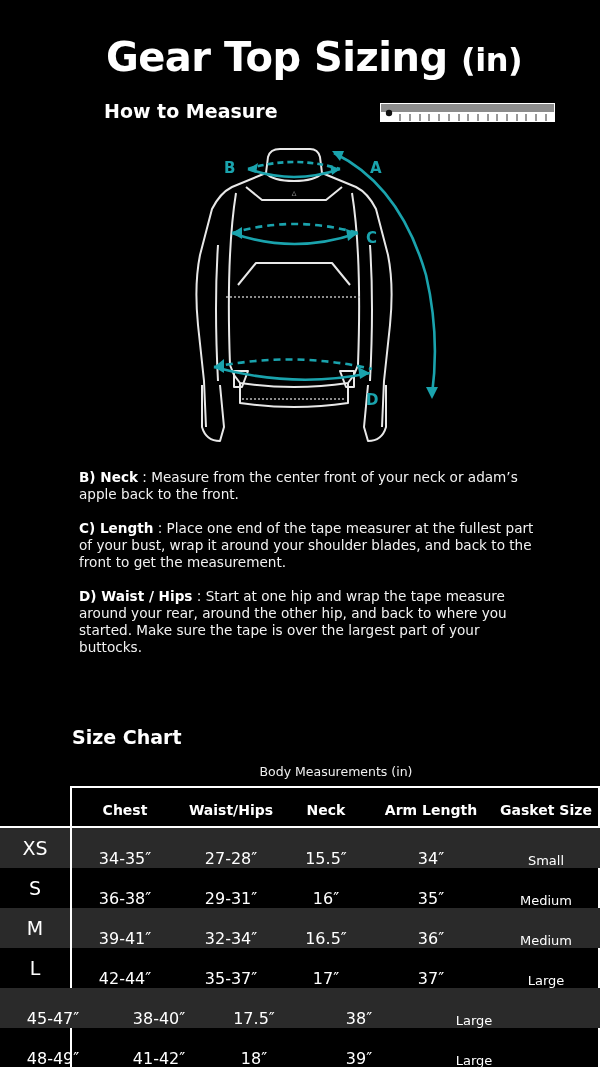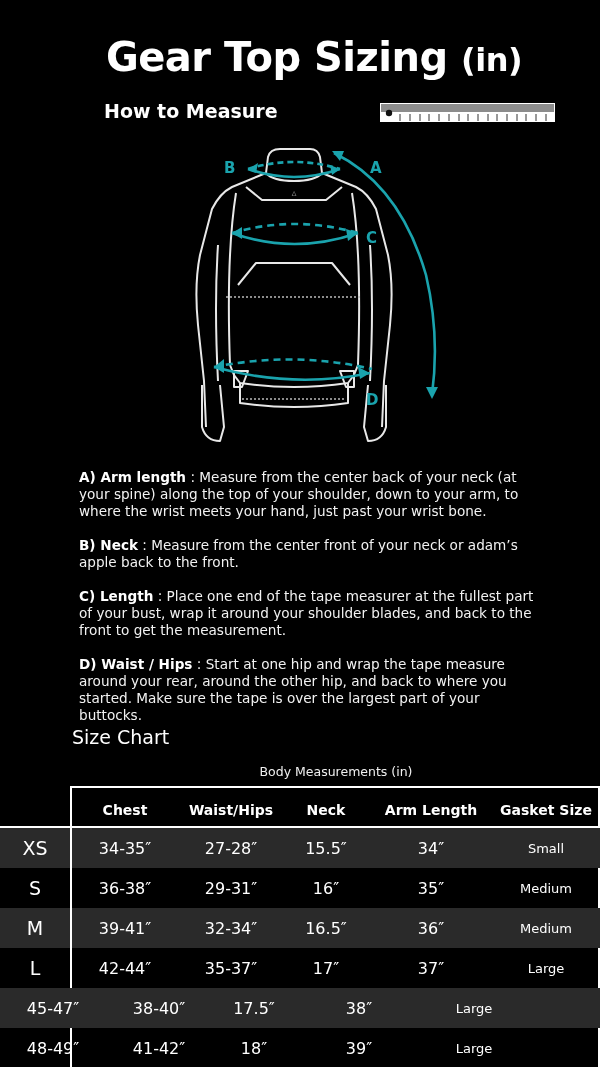--- a/index.html
+++ b/index.html
@@ -20,39 +20,39 @@
   .jacket { position: absolute; top: 145px; left: 190px; width: 270px; height: 310px; }
 
   .instructions {
     position: absolute; top: 469px; left: 79px; width: 460px;
     font-size: 13.6px; line-height: 17px; color: #f2f2f2;
   }
   .instructions p { margin-bottom: 17px; }
   .instructions b { font-weight: bold; color: #fff; }
 
   .size-heading {
-    position: absolute; top: 726px; left: 72px; font-size: 19px; font-weight: normal;
+    position: absolute; top: 726px; left: 72px; font-size: 19px; font-weight: bold;
   }
   .body-meas {
     position: absolute; top: 764px; left: 72px; width: 528px; text-align: center;
     font-size: 12.5px; color: #f0f0f0;
   }
 
   .table-frame {
     position: absolute; top: 786px; left: 70px; width: 530px; height: 281px;
     border: 2px solid #fff; border-bottom: none;
   }
   .hdr-row {
     position: absolute; top: 786px; left: 72px; width: 526px; height: 48px;
     display: flex; align-items: center;
   }
   .hdr-row div { font-size: 14px; font-weight: bold; text-align: center; }
 
   .rows { position: absolute; top: 826px; left: 0; width: 600px; border-top: 2px solid #fff; }
-  .row { display: flex; height: 40px; align-items: center; }
+  .row { display: flex; height: 40px; align-items: flex-end; }
   .row.alt { background: #2a2a2a; }
   .row .size-cell { width: 72px; text-align: center; font-size: 19px; border-right: 2px solid #fff; height: 100%; display:flex; align-items:center; justify-content:center; }
   .row .val { text-align: center; font-size: 16px; }
   .row .gasket { font-size: 13px; }
 
   .c1 { width: 106px; }
   .c2 { width: 106px; }
   .c3 { width: 84px; }
   .c4 { width: 126px; }
   .c5 { width: 104px; }
@@ -146,21 +146,20 @@
   </g>
   <g fill="#1aa3ad" font-family="DejaVu Sans, sans-serif" font-weight="bold" font-size="15">
     <text x="34" y="28">B</text>
     <text x="180" y="28">A</text>
     <text x="176" y="98">C</text>
     <text x="176" y="260">D</text>
   </g>
 </svg>
 
 <div class="instructions">
-  <p><b>A) Arm length</b><span> : Measure from the center back of your neck (at your spine) along the top of your shoulder, down to your arm, to where the wrist meets your  hand, just past your wrist bone.</span></p>
   <p><b>B) Neck</b><span> : Measure from the center front of your neck or adam’s apple back to the front.</span></p>
   <p><b>C) Length</b><span> : Place one end of the tape measurer at the fullest part of your bust, wrap it around your shoulder blades, and back to the front to get the measurement.</span></p>
   <p><b>D) Waist / Hips</b><span> : Start at one hip and wrap the tape measure around your rear, around the other hip, and back to where you started. Make sure the tape is over the largest part of your buttocks.</span></p>
 </div>
 
 <div class="size-heading">Size Chart</div>
 <div class="body-meas">Body Measurements (in)</div>
 
 <div class="table-frame"></div>
 

